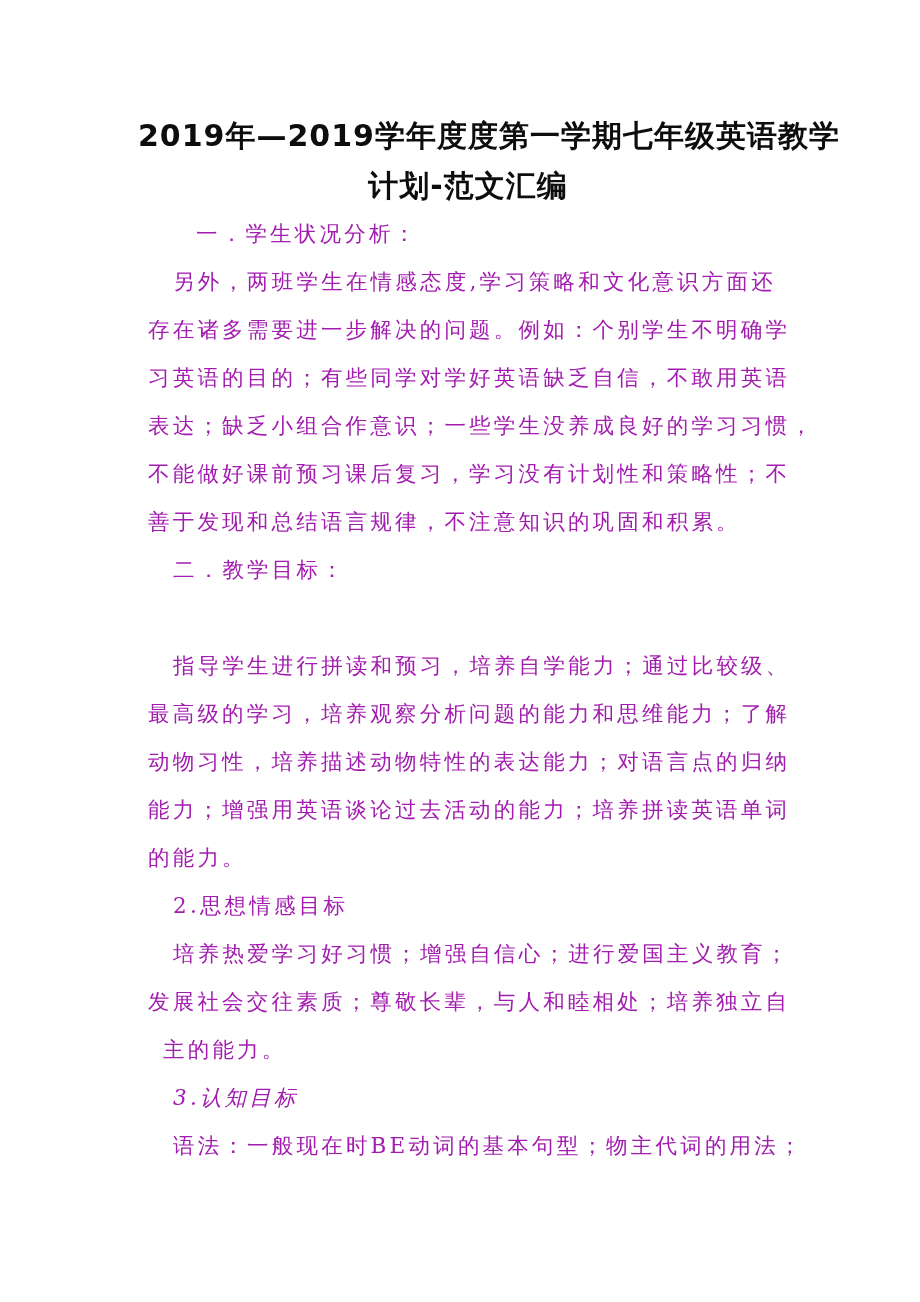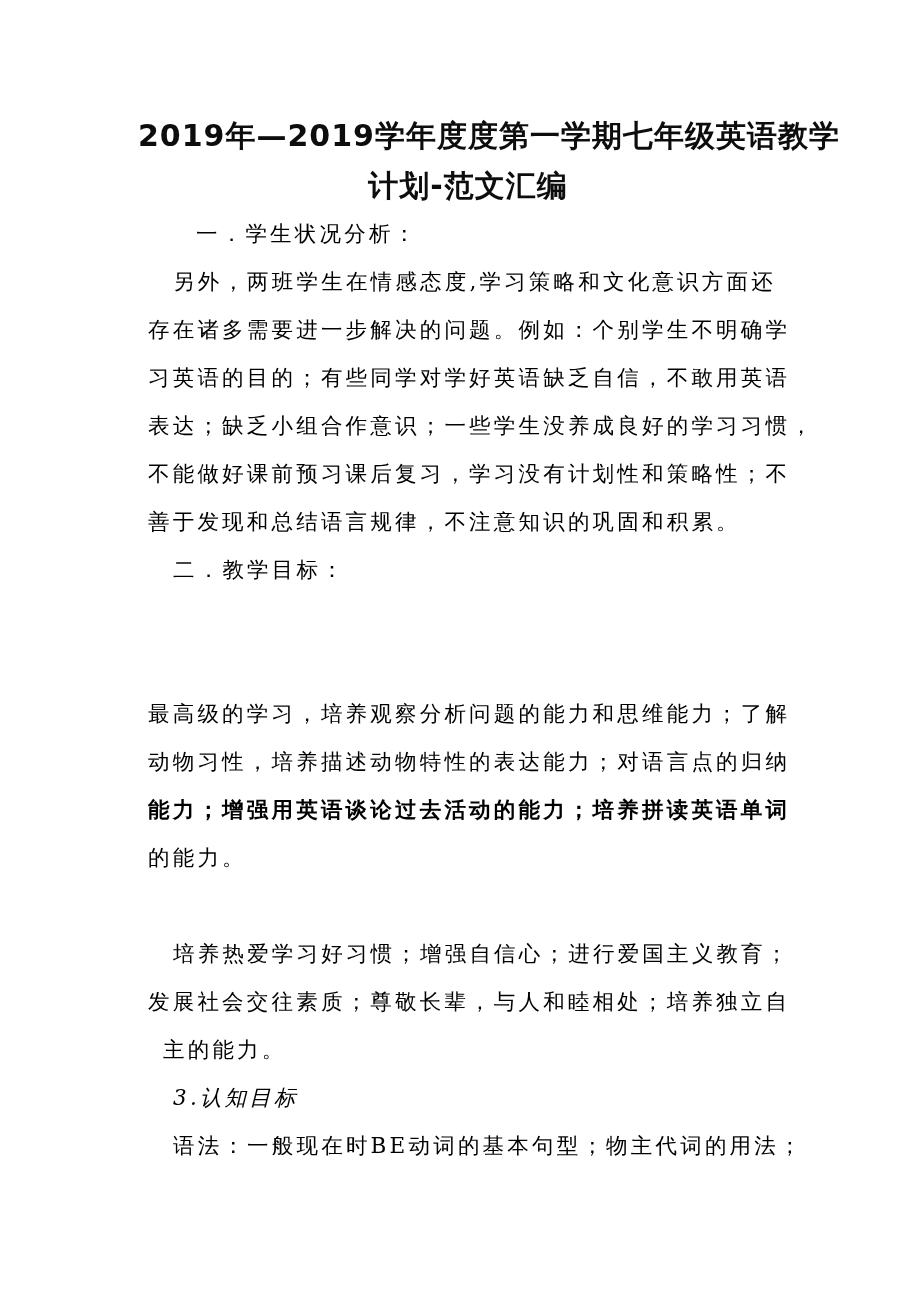--- a/index.html
+++ b/index.html
@@ -38,21 +38,21 @@
     .title.l1 { top: 116px; }
     .title.l2 { top: 166px; }
 
     .line {
       position: absolute;
       left: 140px;
       font-size: 21.5px;
       line-height: 30px;
       letter-spacing: 3.2px;
       white-space: nowrap;
-      color: #000000;
+      color: #a21caf;
     }
     .indent { left: 165px; }
     .h-indent { left: 188px; }
   </style>
 </head>
 <body>
 
 <div class="page">
 
   <div class="title l1">2019年—2019学年度度第一学期七年级英语教学</div>
@@ -61,25 +61,27 @@
   <div class="line h-indent" style="top:219px;">一．学生状况分析：</div>
   <div class="line indent" style="top:267px;">另外，两班学生在情感态度,学习策略和文化意识方面还</div>
   <div class="line" style="top:315px;">存在诸多需要进一步解决的问题。例如：个别学生不明确学</div>
   <div class="line" style="top:363px;">习英语的目的；有些同学对学好英语缺乏自信，不敢用英语</div>
   <div class="line" style="top:411px;">表达；缺乏小组合作意识；一些学生没养成良好的学习习惯，</div>
   <div class="line" style="top:459px;">不能做好课前预习课后复习，学习没有计划性和策略性；不</div>
   <div class="line" style="top:507px;">善于发现和总结语言规律，不注意知识的巩固和积累。</div>
 
   <div class="line indent" style="top:555px;">二．教学目标：</div>
 
+  <div class="line indent" style="top:651px;">指导学生进行拼读和预习，培养自学能力；通过比较级、</div>
   <div class="line" style="top:699px;">最高级的学习，培养观察分析问题的能力和思维能力；了解</div>
   <div class="line" style="top:747px;">动物习性，培养描述动物特性的表达能力；对语言点的归纳</div>
-  <div class="line" style="top:795px;font-weight:bold;">能力；增强用英语谈论过去活动的能力；培养拼读英语单词</div>
+  <div class="line" style="top:795px;">能力；增强用英语谈论过去活动的能力；培养拼读英语单词</div>
   <div class="line" style="top:843px;">的能力。</div>
 
+  <div class="line indent" style="top:891px;">2.思想情感目标</div>
   <div class="line indent" style="top:939px;">培养热爱学习好习惯；增强自信心；进行爱国主义教育；</div>
   <div class="line" style="top:987px;">发展社会交往素质；尊敬长辈，与人和睦相处；培养独立自</div>
   <div class="line" style="top:1035px;margin-left:15px;">主的能力。</div>
 
   <div class="line indent" style="top:1083px;font-style:italic;">3.认知目标</div>
   <div class="line indent" style="top:1131px;">语法：一般现在时BE动词的基本句型；物主代词的用法；</div>
 
 </div>
 
 </body></html>

